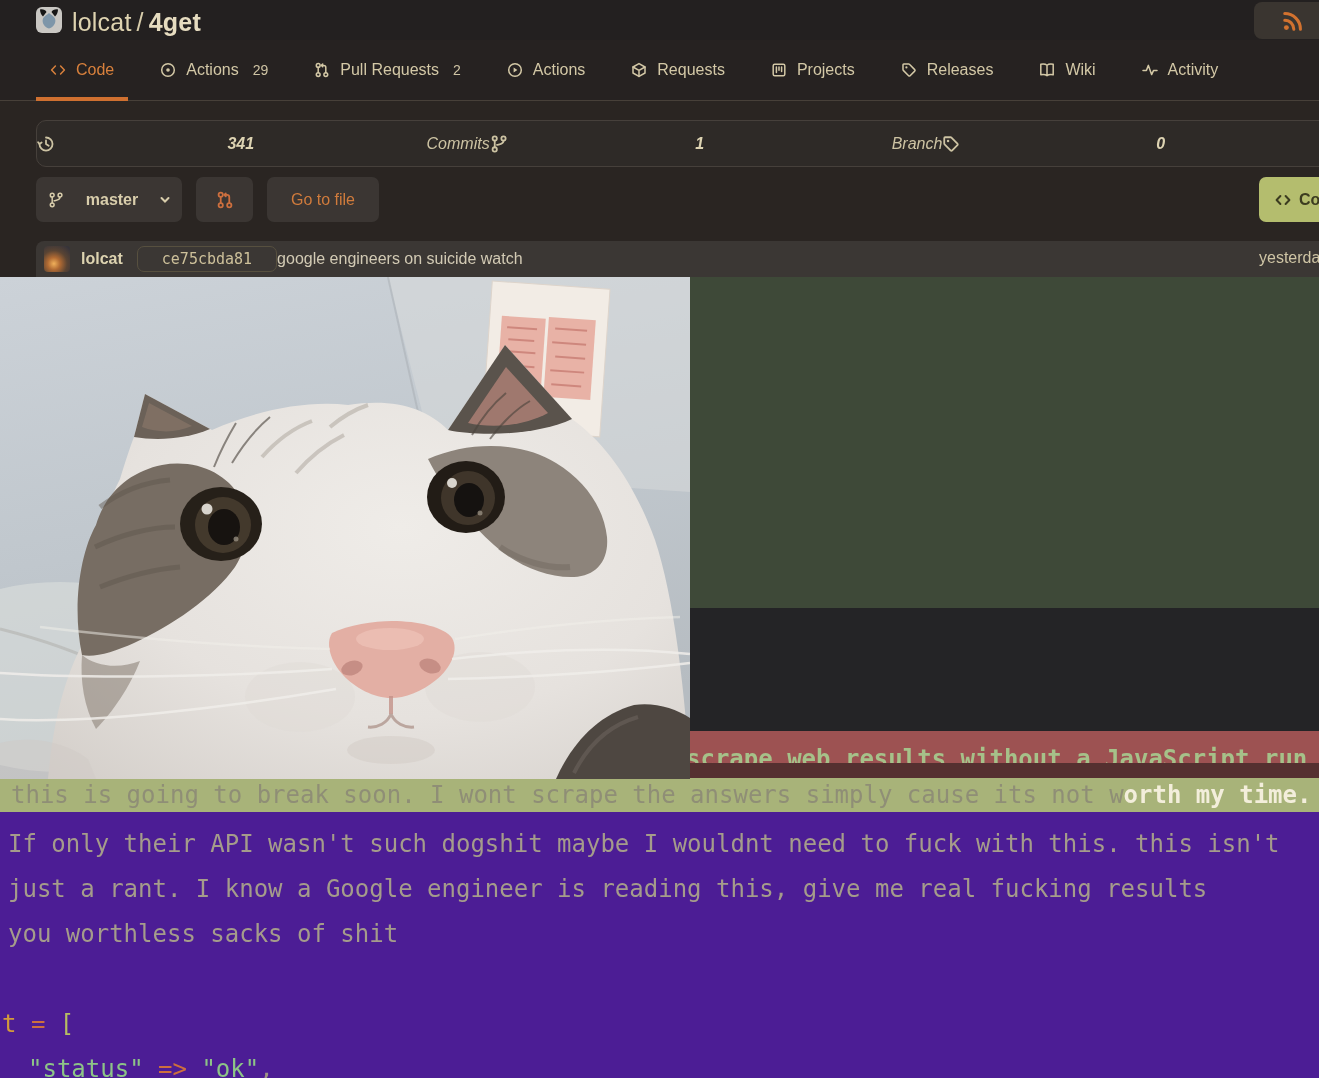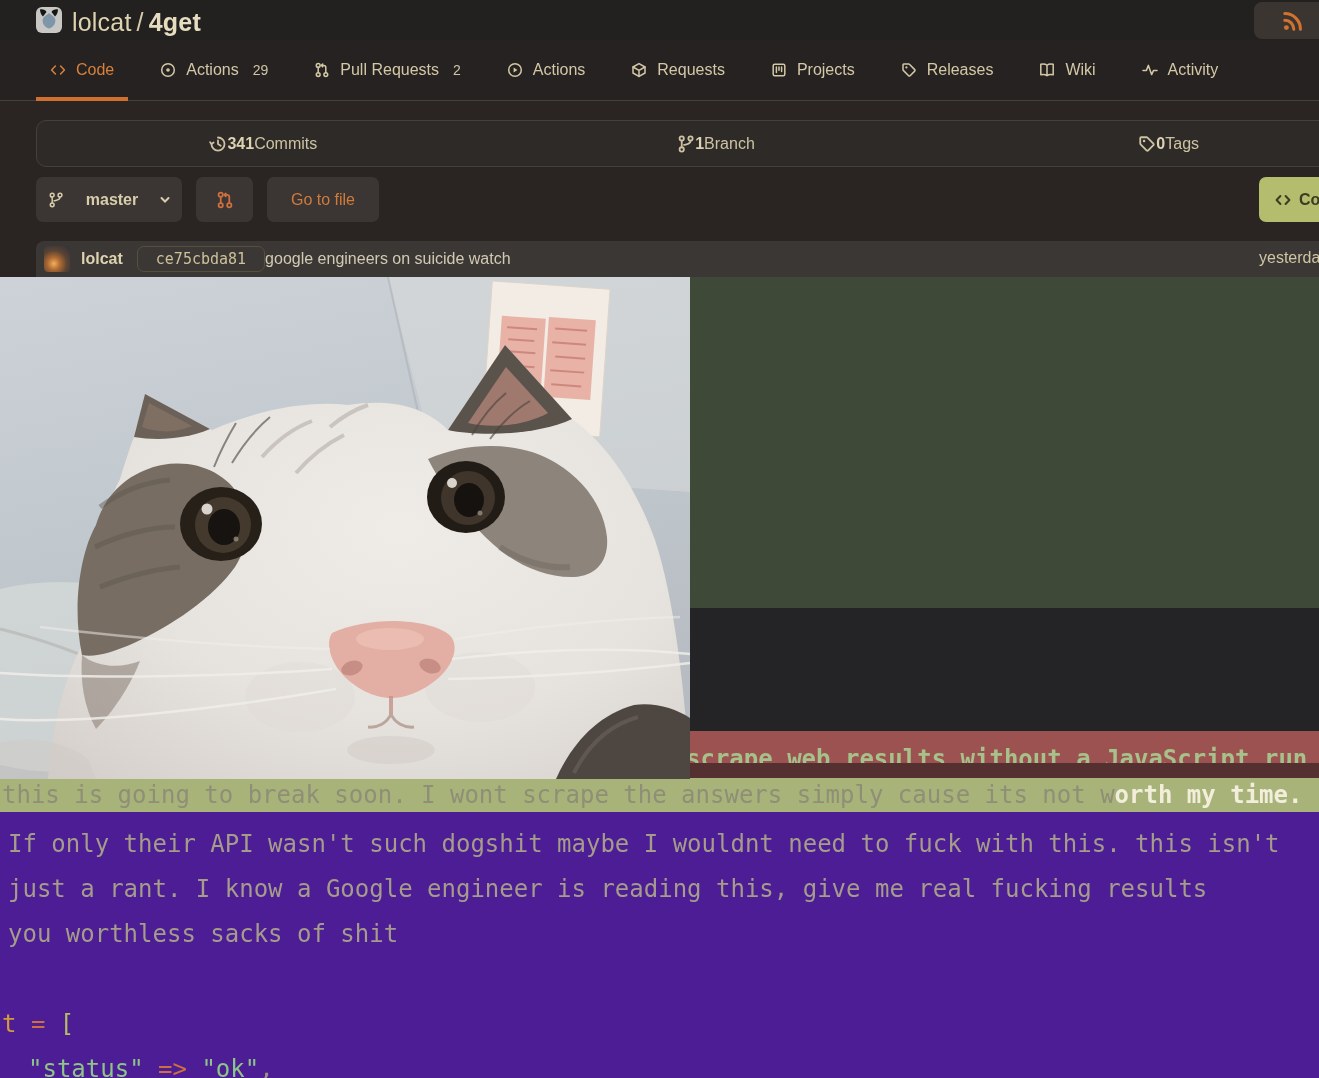--- a/index.html
+++ b/index.html
@@ -25,58 +25,58 @@
   .tab.active::after{content:'';position:absolute;left:0;right:0;bottom:-1px;height:4px;background:#cf7030;}
   .tcount{margin-left:4px;color:#cfc4a4;font-size:14px;}
   .i16{width:16px;height:16px;stroke:currentColor;fill:none;stroke-width:1.5;
        stroke-linecap:round;stroke-linejoin:round;flex:0 0 auto;}
   .i18{width:18px;height:18px;stroke:currentColor;fill:none;stroke-width:1.6;
        stroke-linecap:round;stroke-linejoin:round;}
 
   
   .statsbar{position:absolute;left:36px;top:120px;width:1360px;height:47px;background:#2e2a27;
             border:1px solid #46403b;border-radius:10px;display:flex;box-sizing:border-box;overflow:hidden;}
-  .stat-seg{flex:1;display:flex;align-items:center;justify-content:center;
-            color:#cdc3a3;font-size:16px;cursor:pointer;}
+  .stat-seg{flex:1;display:flex;align-items:center;justify-content:space-between;
+            color:#cdc3a3;font-size:16px;cursor:pointer;font-style:italic;}
   .stat-seg b{color:#ddd3b2;}
 
   
   .btn{position:absolute;height:45px;background:#3b3633;border-radius:7px;display:flex;
        align-items:center;justify-content:center;color:#d8cdab;font-size:16px;
        box-sizing:border-box;cursor:pointer;white-space:nowrap;}
   #btn-branch{left:36px;top:177px;width:146px;gap:22px;font-weight:bold;}
   #btn-compare{left:196px;top:177px;width:57px;color:#cd6f3e;}
   #btn-gotofile{left:267px;top:177px;width:112px;color:#d07b3c;align-items:center;}
   #btn-code{left:1259px;top:177px;width:116px;background:#b4bd6e;color:#3c3c20;font-weight:bold;
             justify-content:flex-start;gap:8px;padding-left:16px;}
   .caret{width:10px;height:8px;stroke:currentColor;fill:none;stroke-width:2;stroke-linecap:round;}
 
   
   .commitbar{position:absolute;left:36px;top:241px;width:1360px;height:36px;background:#3b3734;
              border-radius:8px 8px 0 0;display:flex;align-items:center;}
   .c-avatar{width:26px;height:26px;border-radius:4px;margin-left:8px;flex:0 0 auto;
             background:radial-gradient(circle at 38% 68%, #f0b05a 0%, #b06a33 26%, #5a4433 55%, #2c2f3c 100%);}
   .c-author{margin-left:11px;font-weight:bold;font-size:16px;color:#ddd3b0;cursor:pointer;}
   .c-hash{margin-left:14px;font-family:"DejaVu Sans Mono",monospace;font-size:15px;color:#cdc09a;
-          border:1px solid #57503f;border-radius:7px;padding:3px 18px;cursor:pointer;}
+          border:1px solid #57503f;border-radius:7px;padding:3px 24px;cursor:pointer;}
   .c-msg{margin-left:0;font-size:16px;color:#d2cab4;cursor:pointer;}
   .c-time{position:absolute;left:1259px;top:249px;font-size:16px;color:#cfc5a5;white-space:nowrap;}
 
   
   .olive-upper{position:absolute;left:0;top:277px;width:1319px;height:331px;background:#3e4938;
                padding-top:6px;box-sizing:border-box;overflow:hidden;}
   .cl{height:36px;line-height:36px;font-family:"DejaVu Sans Mono",monospace;font-size:20px;white-space:pre;}
   .band-dark{position:absolute;left:0;top:608px;width:1319px;height:123px;background:#242426;}
   .band-del{position:absolute;left:0;top:731px;width:1319px;height:32px;background:#9d5252;}
   .band-del .del-text{position:absolute;left:686px;top:0;line-height:32px;
       font-family:"DejaVu Sans Mono",monospace;font-size:24px;font-weight:bold;color:#a6c189;white-space:pre;margin-top:12px;}
   .band-del-strip{position:absolute;left:0;top:763px;width:1319px;height:15px;background:#553030;}
   .band-add{position:absolute;left:0;top:778px;width:1319px;height:34px;background:#a8b379;
       font-family:"DejaVu Sans Mono",monospace;font-size:24px;line-height:34px;color:#8f8e76;
-      padding-left:2px;white-space:pre;overflow:hidden;box-sizing:border-box;}
+      padding-left:11px;white-space:pre;overflow:hidden;box-sizing:border-box;}
   .band-add .hl{color:#f3eedb;font-weight:bold;}
   .olive-lower{position:absolute;left:0;top:812px;width:1319px;height:266px;background:#4c1d95;
                padding-top:10px;box-sizing:border-box;overflow:hidden;}
   .rl{height:45px;line-height:45px;font-family:"DejaVu Sans Mono",monospace;font-size:24px;
       color:#a59c8b;white-space:pre;padding-left:8px;}
 
   .tk-var{color:#d29a3c}.tk-op{color:#cd6f3e}.tk-prop{color:#a9bd5e}.tk-fn{color:#97c27c}
   .tk-paren{color:#b6bd63}.tk-str{color:#8dc487}.tk-com{color:#9d9383}
 
   

